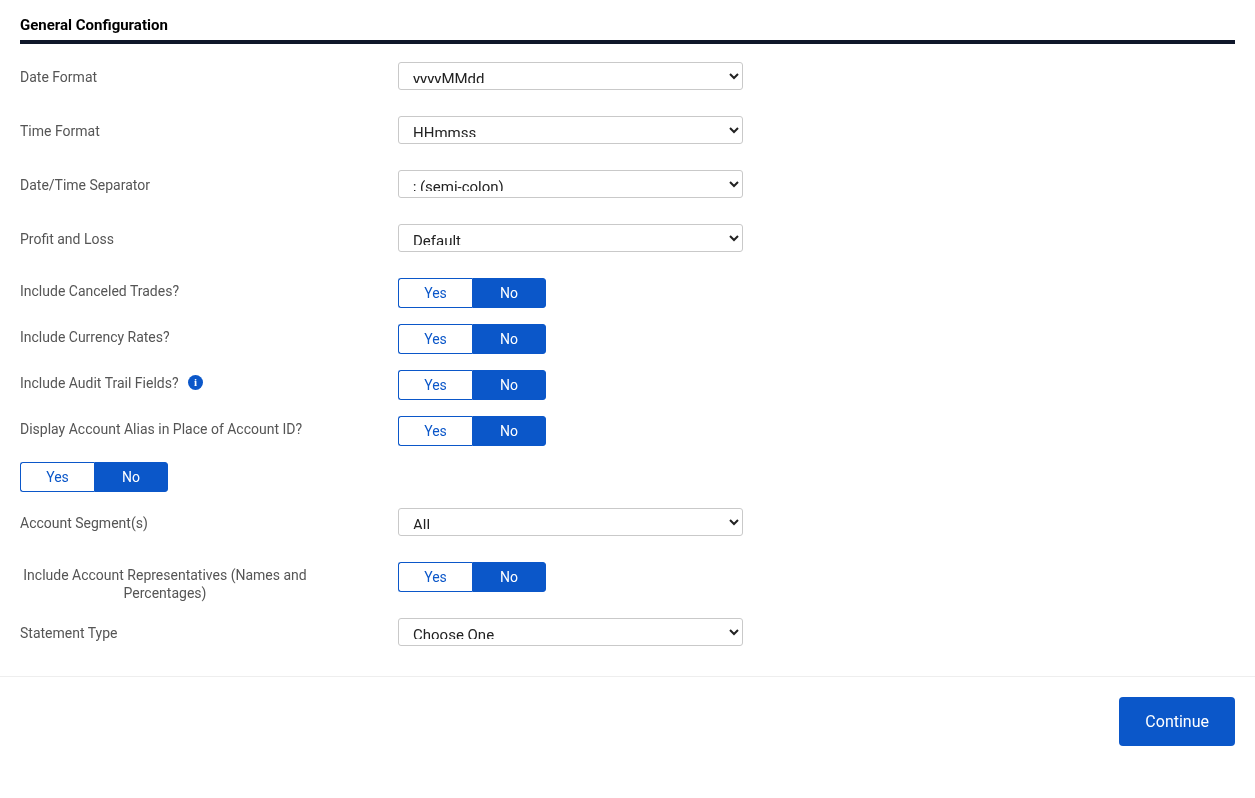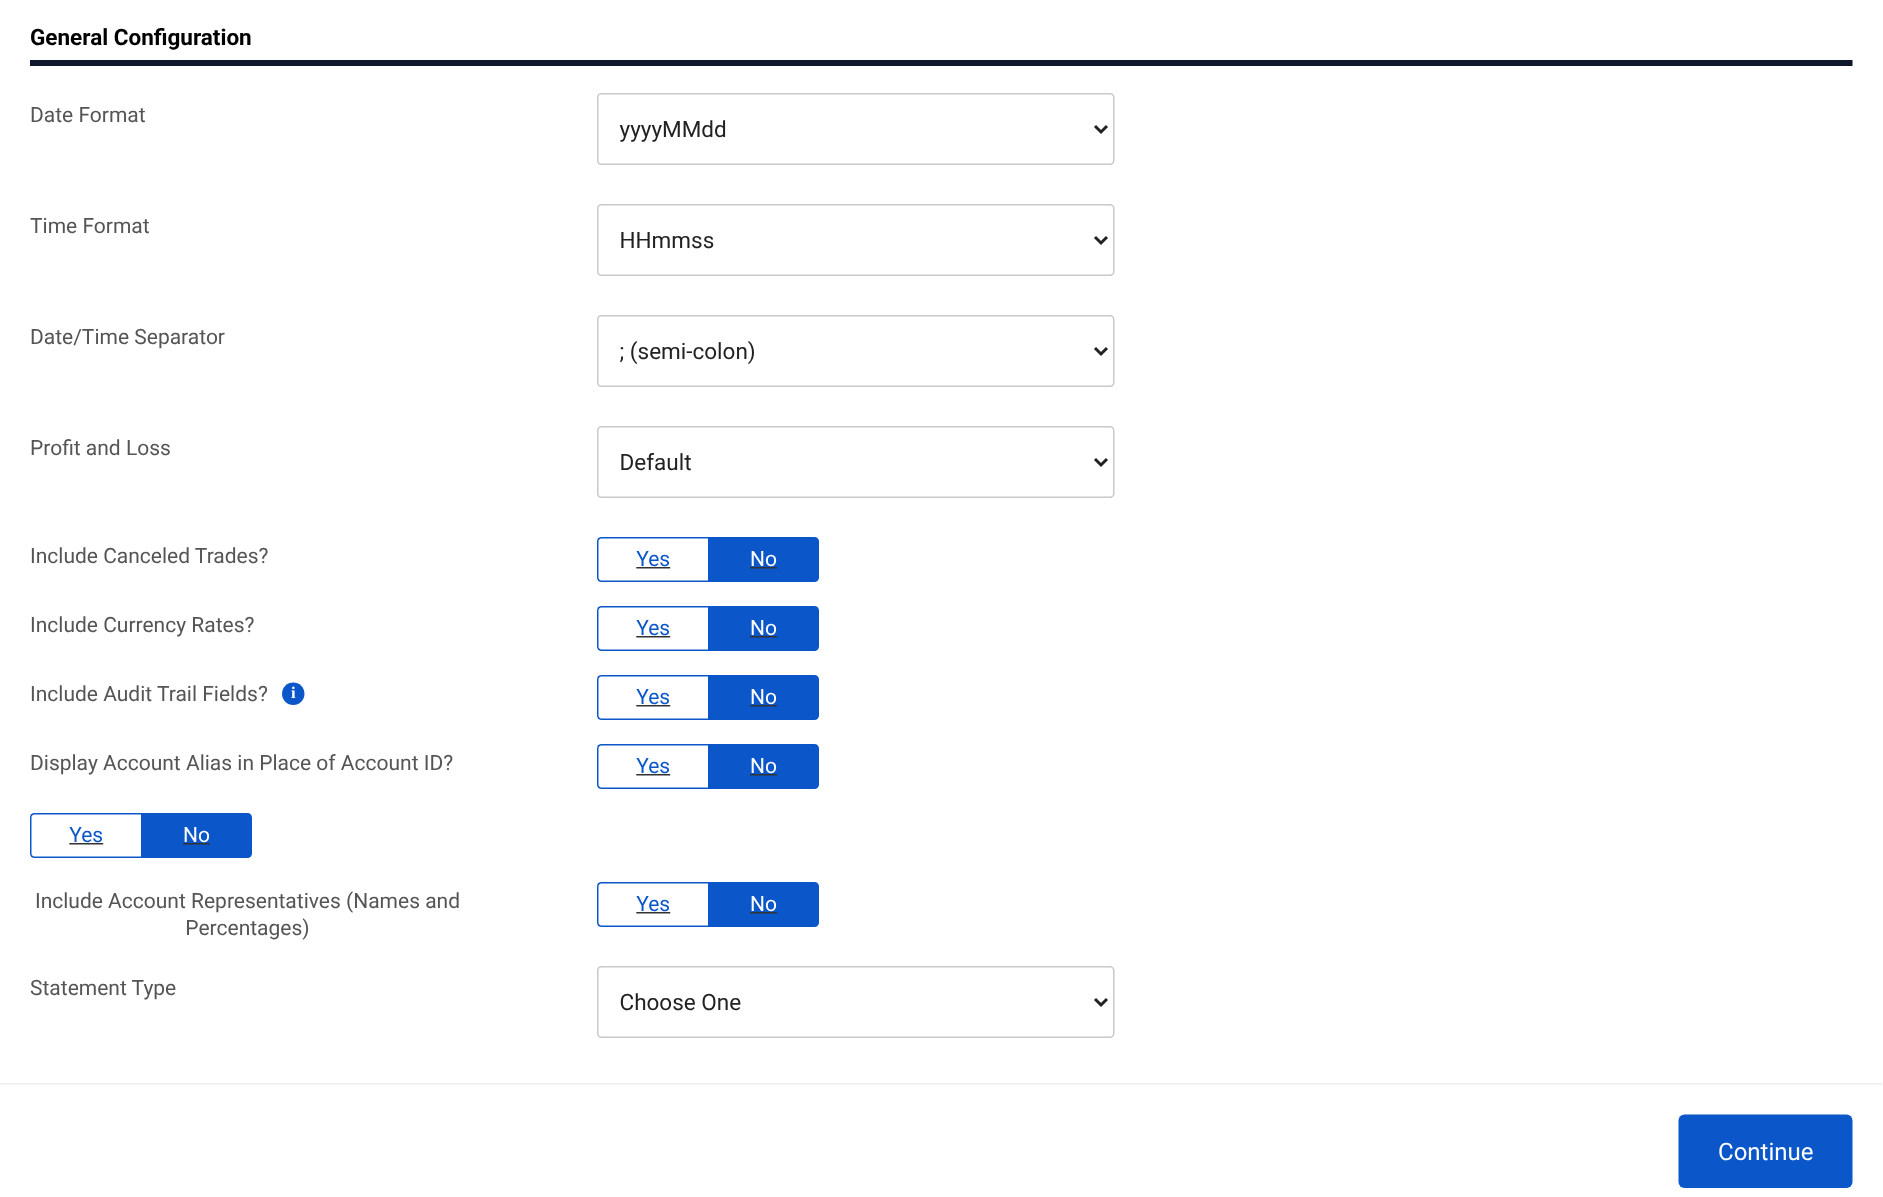--- a/index.html
+++ b/index.html
@@ -43,34 +43,33 @@
       line-height: 1.3;
     }
     .form-label.toggle-label {
       padding-top: 4px;
     }
     .form-control {
       flex-shrink: 0;
     }
     select.select-input {
       width: 345px;
-      height: 48px;
+      height: 28px;
       padding: 6px 10px;
       border: 1px solid #c9c9c9;
       border-radius: 3px;
       background: #fff;
       font-size: 15px;
       color: #222;
       font-family: inherit;
     }
     .toggle-group {
       display: inline-flex;
       border-radius: 0;
       overflow: hidden;
-      text-decoration: underline;
     }
     .toggle-btn {
       width: 74px;
       height: 30px;
       border: 1px solid #0b57c9;
       background: #fff;
       color: #0b57c9;
       font-size: 14px;
       cursor: pointer;
       font-family: inherit;
@@ -218,20 +217,28 @@
 
   <div class="form-row toggle-row">
     <div class="form-control">
       <div class="toggle-group">
         <button class="toggle-btn left">Yes</button>
         <button class="toggle-btn right active">No</button>
       </div>
     </div>
   </div>
 
+  <div class="form-row">
+    <div class="form-label">Account Segment(s)</div>
+    <div class="form-control">
+      <select class="select-input">
+        <option>All</option>
+      </select>
+    </div>
+  </div>
 
   <div class="form-row toggle-row">
     <div class="form-label toggle-label">
       <span class="label-nowrap">Include Account Representatives (Names and Percentages)</span>
     </div>
     <div class="form-control">
       <div class="toggle-group">
         <button class="toggle-btn left">Yes</button>
         <button class="toggle-btn right active">No</button>
       </div>

